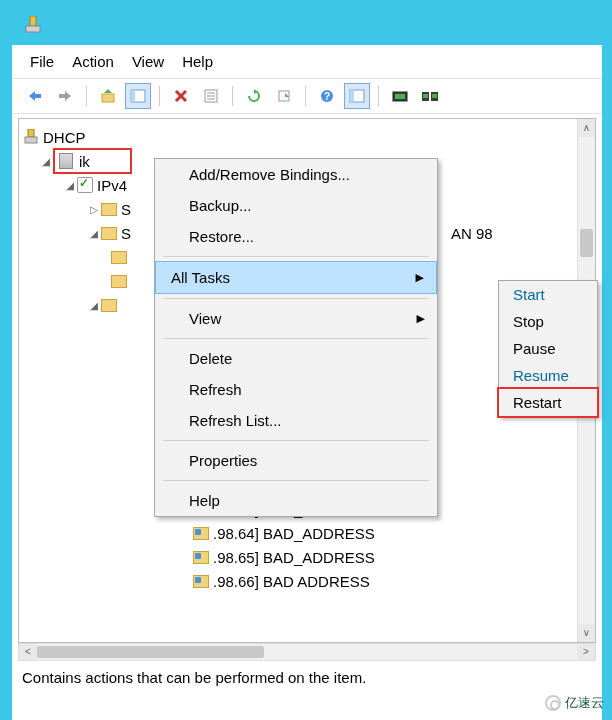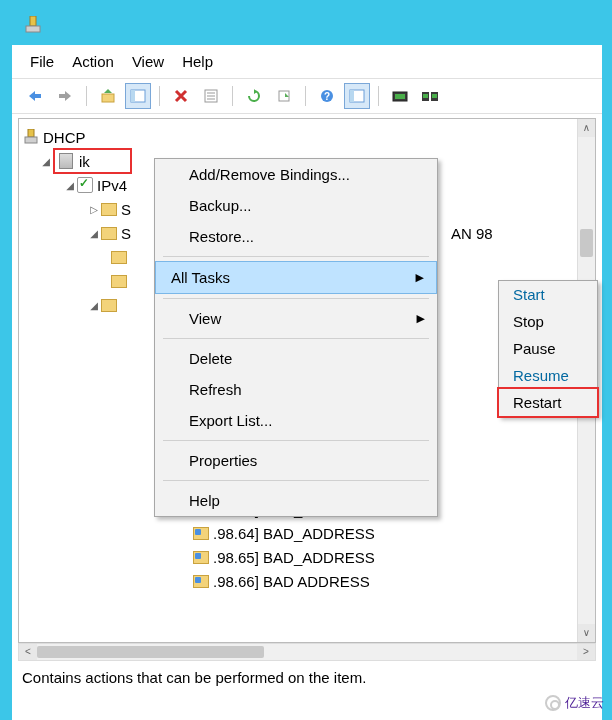--- a/index.html
+++ b/index.html
@@ -36,21 +36,21 @@
 .ctx1 { left: 154px; top: 158px; width: 284px; }
 .ctxmenu .item { padding: 7px 30px 7px 34px; font-size: 15px; position: relative; }
 .ctxmenu .item.hl { background: #bfe3ff; border: 1px solid #7ab7e8; padding-left: 15px; }
 .ctxmenu .item .arrow { position: absolute; right: 12px; top: 9px; font-size: 11px; }
 .ctxmenu .div { height: 1px; background: #d0d0d0; margin: 4px 8px; }
 .ctx2 { left: 498px; top: 280px; width: 100px; }
 .ctx2 .item { padding: 5px 8px 5px 14px; }
 .ctx2 .item.disabled { color: #0369a1; }
 .ctx2 .item.boxed { outline: 2px solid #e83030; }
 
-.watermark { position: absolute; right: 8px; bottom: 8px; font-size: 13px; color: #4c1d95; display:flex; align-items:center; gap:4px; }
+.watermark { position: absolute; right: 8px; bottom: 8px; font-size: 13px; color: #14532d; display:flex; align-items:center; gap:4px; }
 .watermark .ring { width:16px; height:16px; border:2px solid #ccc; border-radius:50%; position:relative; }
 .watermark .ring::after { content:''; position:absolute; left:3px; top:3px; width:6px; height:6px; border:2px solid #ccc; border-radius:50%; }
 </style>
 </head>
 <body>
 
 <div class="titlebar-icon">
   <svg width="18" height="18">
       <rect x="6" y="0" width="6" height="10" fill="#e6c24a" stroke="#a07d20"></rect>
       <rect x="2" y="10" width="14" height="6" fill="#d0d0d0" stroke="#888"></rect>
@@ -240,21 +240,21 @@
   <div class="item">Add/Remove Bindings...</div>
   <div class="item">Backup...</div>
   <div class="item">Restore...</div>
   <div class="div"></div>
   <div class="item hl"><span>All Tasks</span><span class="arrow">▶</span></div>
   <div class="div"></div>
   <div class="item"><span>View</span><span class="arrow">▶</span></div>
   <div class="div"></div>
   <div class="item">Delete</div>
   <div class="item">Refresh</div>
-  <div class="item">Export List...</div>
+  <div class="item">Refresh List...</div>
   <div class="div"></div>
   <div class="item">Properties</div>
   <div class="div"></div>
   <div class="item">Help</div>
 </div>
 
 <div class="ctxmenu ctx2">
   <div class="item disabled">Start</div>
   <div class="item">Stop</div>
   <div class="item">Pause</div>

